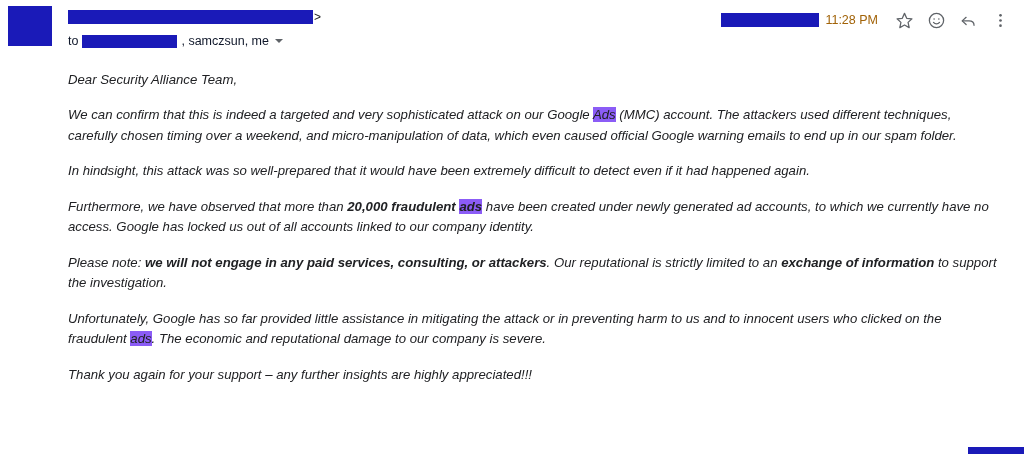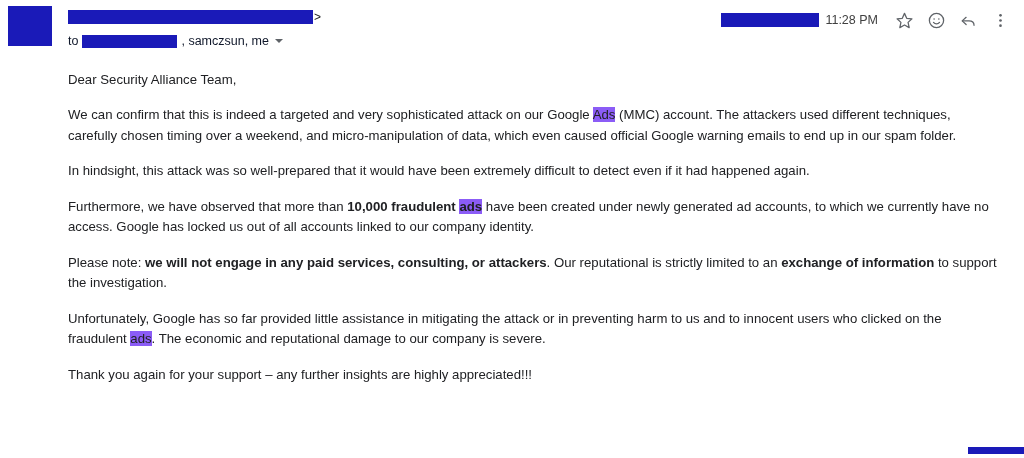--- a/index.html
+++ b/index.html
@@ -97,21 +97,21 @@
   .redact-date {
     width: 98px;
     height: 14px;
     background: #1a1ab8;
     display: inline-block;
     margin-right: 6px;
   }
 
   .timestamp {
     font-size: 12.5px;
-    color: #404040;
+    color: #a16207;
     margin-right: 10px;
     white-space: nowrap;
   }
 
   .icon-btn {
     width: 32px;
     height: 32px;
     display: flex;
     align-items: center;
     justify-content: center;
@@ -126,20 +126,21 @@
     padding: 14px 14px 0 68px;
     font-size: 13.2px;
     line-height: 1.55;
     color: #202124;
     box-sizing: border-box;
   }
 
   .mail-body p {
     margin: 0 8px 15px 0;
     max-width: 945px;
+    font-style: italic;
   }
 
   .hl {
     background: #8b5cf6;
   }
 
   b { font-weight: bold; }
 
   
   .bottom-redact {
@@ -217,21 +218,21 @@
   <p>
     <span>We can confirm that this is indeed a targeted and very sophisticated attack on our Google </span><span class="hl">Ads</span><span> (MMC) account. The attackers used different techniques, carefully chosen timing over a weekend, and micro-manipulation of data, which even caused official Google warning emails to end up in our spam folder.</span>
   </p>
 
   <p>
     <span>In hindsight, this attack was so well-prepared that it would have been extremely difficult to detect even if it had happened again.</span>
   </p>
 
 
   <p>
-    <span>Furthermore, we have observed that more than </span><b>10,000 fraudulent </b><b class="hl">ads</b><span> have been created under newly generated ad accounts, to which we currently have no access. Google has locked us out of all accounts linked to our company identity.</span>
+    <span>Furthermore, we have observed that more than </span><b>20,000 fraudulent </b><b class="hl">ads</b><span> have been created under newly generated ad accounts, to which we currently have no access. Google has locked us out of all accounts linked to our company identity.</span>
   </p>
 
   <p>
     <span>Please note: </span><b>we will not engage in any paid services, consulting, or attackers</b><span>. Our reputational is strictly limited to an </span><b>exchange of information</b><span> to support the investigation.</span>
   </p>
 
   <p>
     <span>Unfortunately, Google has so far provided little assistance in mitigating the attack or in preventing harm to us and to innocent users who clicked on the fraudulent </span><span class="hl">ads</span><span>. The economic and reputational damage to our company is severe.</span>
   </p>
 

